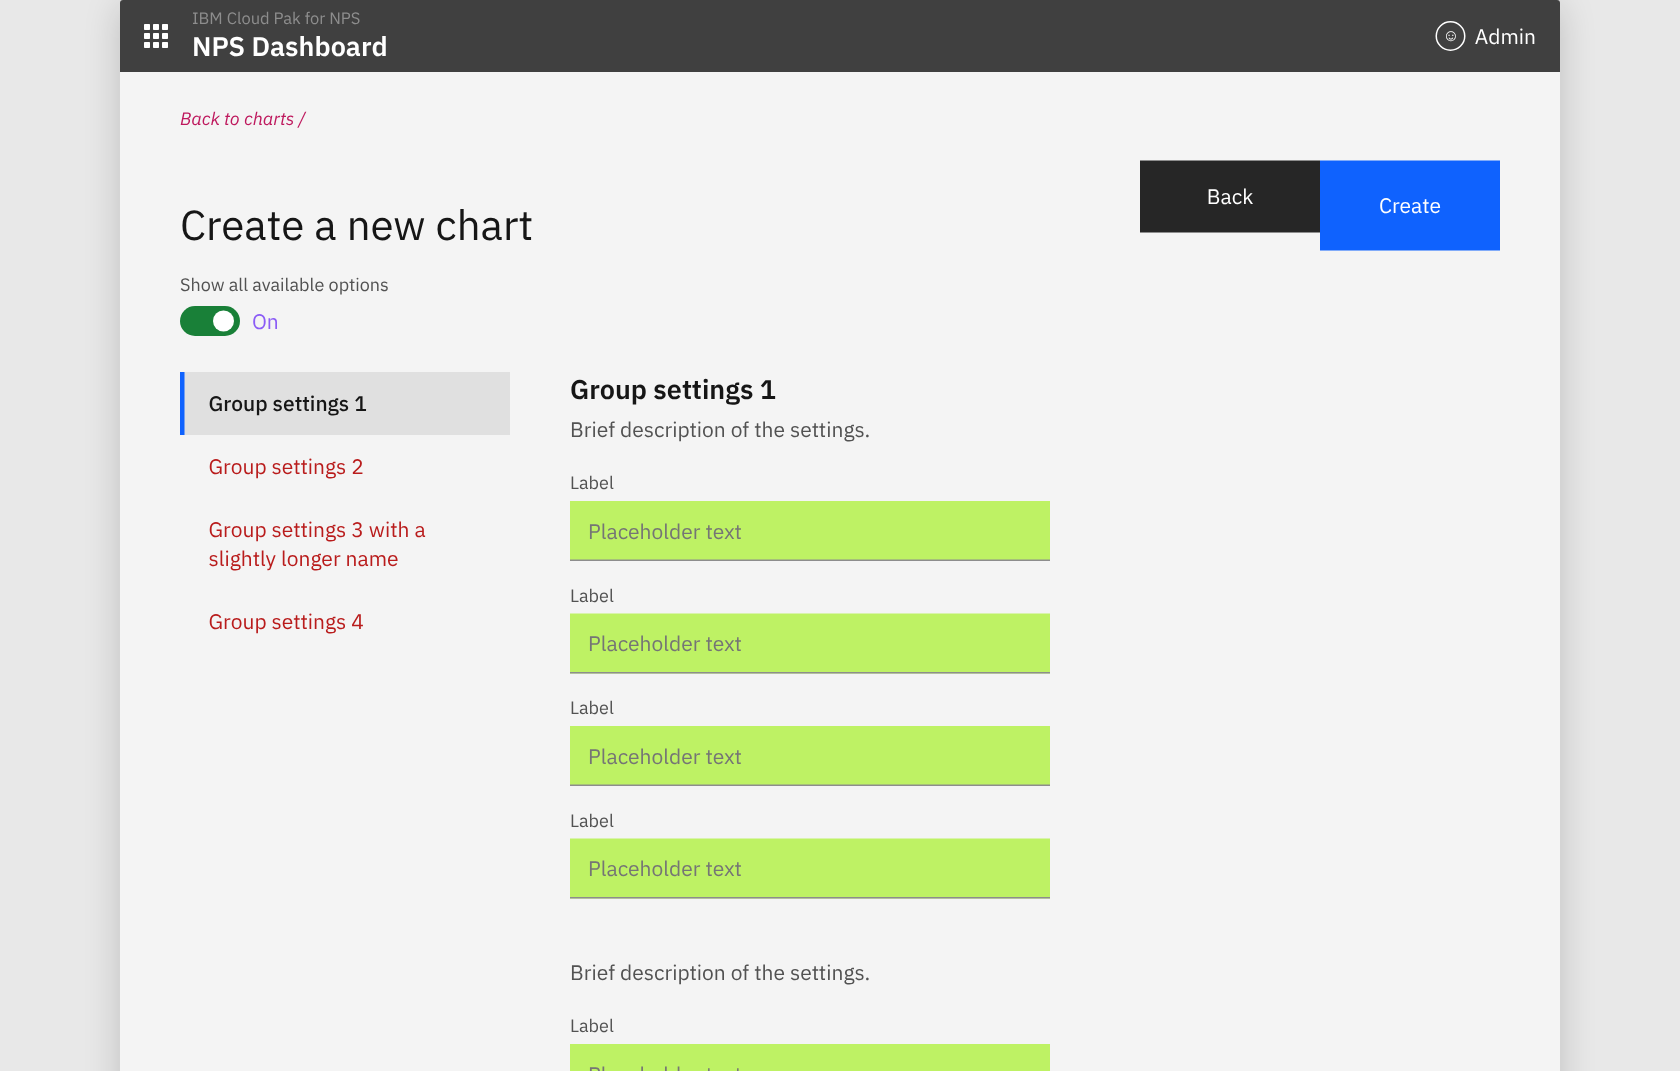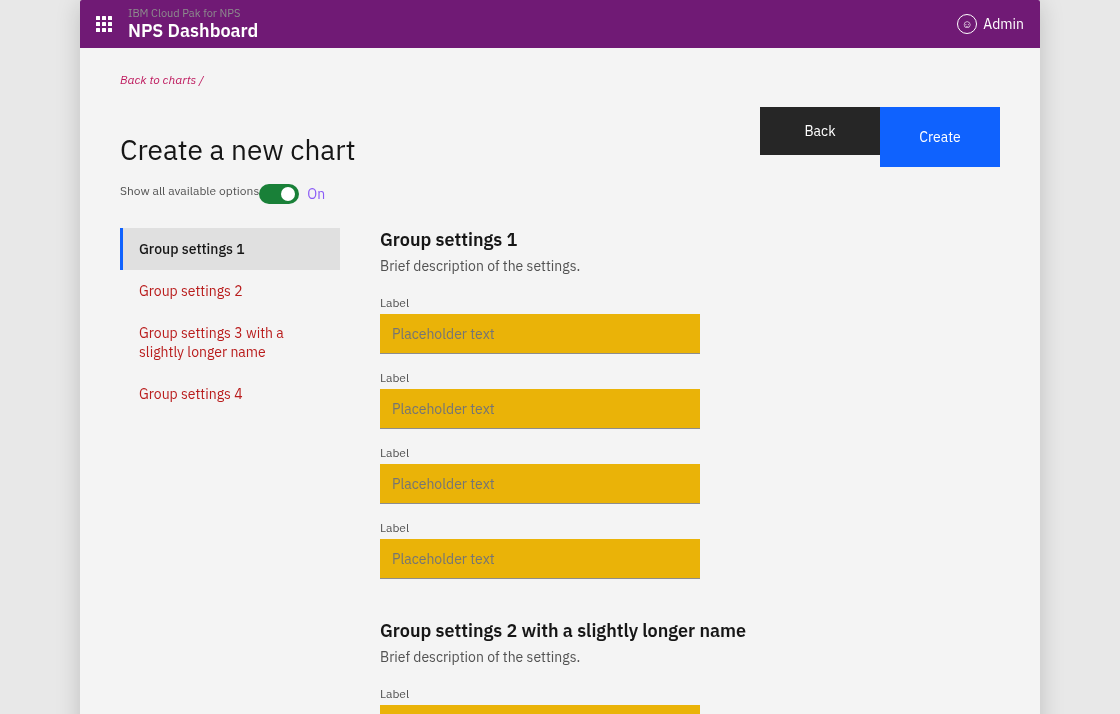--- a/index.html
+++ b/index.html
@@ -18,21 +18,21 @@
       min-height: 580px;
       background: #f4f4f4;
       box-shadow: 0 4px 24px rgba(0,0,0,0.18);
       border-radius: 2px;
       overflow: hidden;
       display: flex;
       flex-direction: column;
     }
     
     .topnav {
-      background: #701a75;
+      background: #404040;
       height: 48px;
       display: flex;
       align-items: center;
       padding: 0 16px;
       flex-shrink: 0;
     }
     .topnav-grid {
       color: #fff;
       margin-right: 16px;
       display: flex;
@@ -138,21 +138,21 @@
       padding: 0 32px;
       height: 60px;
       font-size: 14px;
       cursor: pointer;
       font-family: inherit;
       min-width: 120px;
     }
     
     .toggle-row {
       display: flex;
-      flex-direction: row;
+      flex-direction: column;
       margin-bottom: 24px;
     }
     .toggle-label {
       font-size: 12px;
       color: #525252;
       margin-bottom: 6px;
     }
     .toggle-container {
       display: flex;
       align-items: center;
@@ -234,21 +234,21 @@
       color: #525252;
       margin-bottom: 4px;
       display: block;
     }
     .form-input {
       width: 100%;
       max-width: 320px;
       height: 40px;
       border: none;
       border-bottom: 1px solid #8d8d8d;
-      background: #eab308;
+      background: #bef264;
       padding: 0 12px;
       font-size: 14px;
       color: #525252;
       font-family: inherit;
       outline: none;
     }
     .section-block {
       margin-bottom: 32px;
     }
     .section-block-2 {
@@ -344,21 +344,20 @@
             <label class="form-label">Label</label>
             <input class="form-input" type="text" placeholder="Placeholder text" style="">
           </div>
           <div class="form-group">
             <label class="form-label">Label</label>
             <input class="form-input" type="text" placeholder="Placeholder text" style="">
           </div>
         </div>
 
         <div class="section-block section-block-2">
-          <div class="section-title">Group settings 2 with a slightly longer name</div>
           <div class="section-description">Brief description of the settings.</div>
           <div class="form-group">
             <label class="form-label">Label</label>
             <input class="form-input" type="text" placeholder="Placeholder text" style="">
           </div>
         </div>
       </div>
     </div>
   </div>
 </div>

